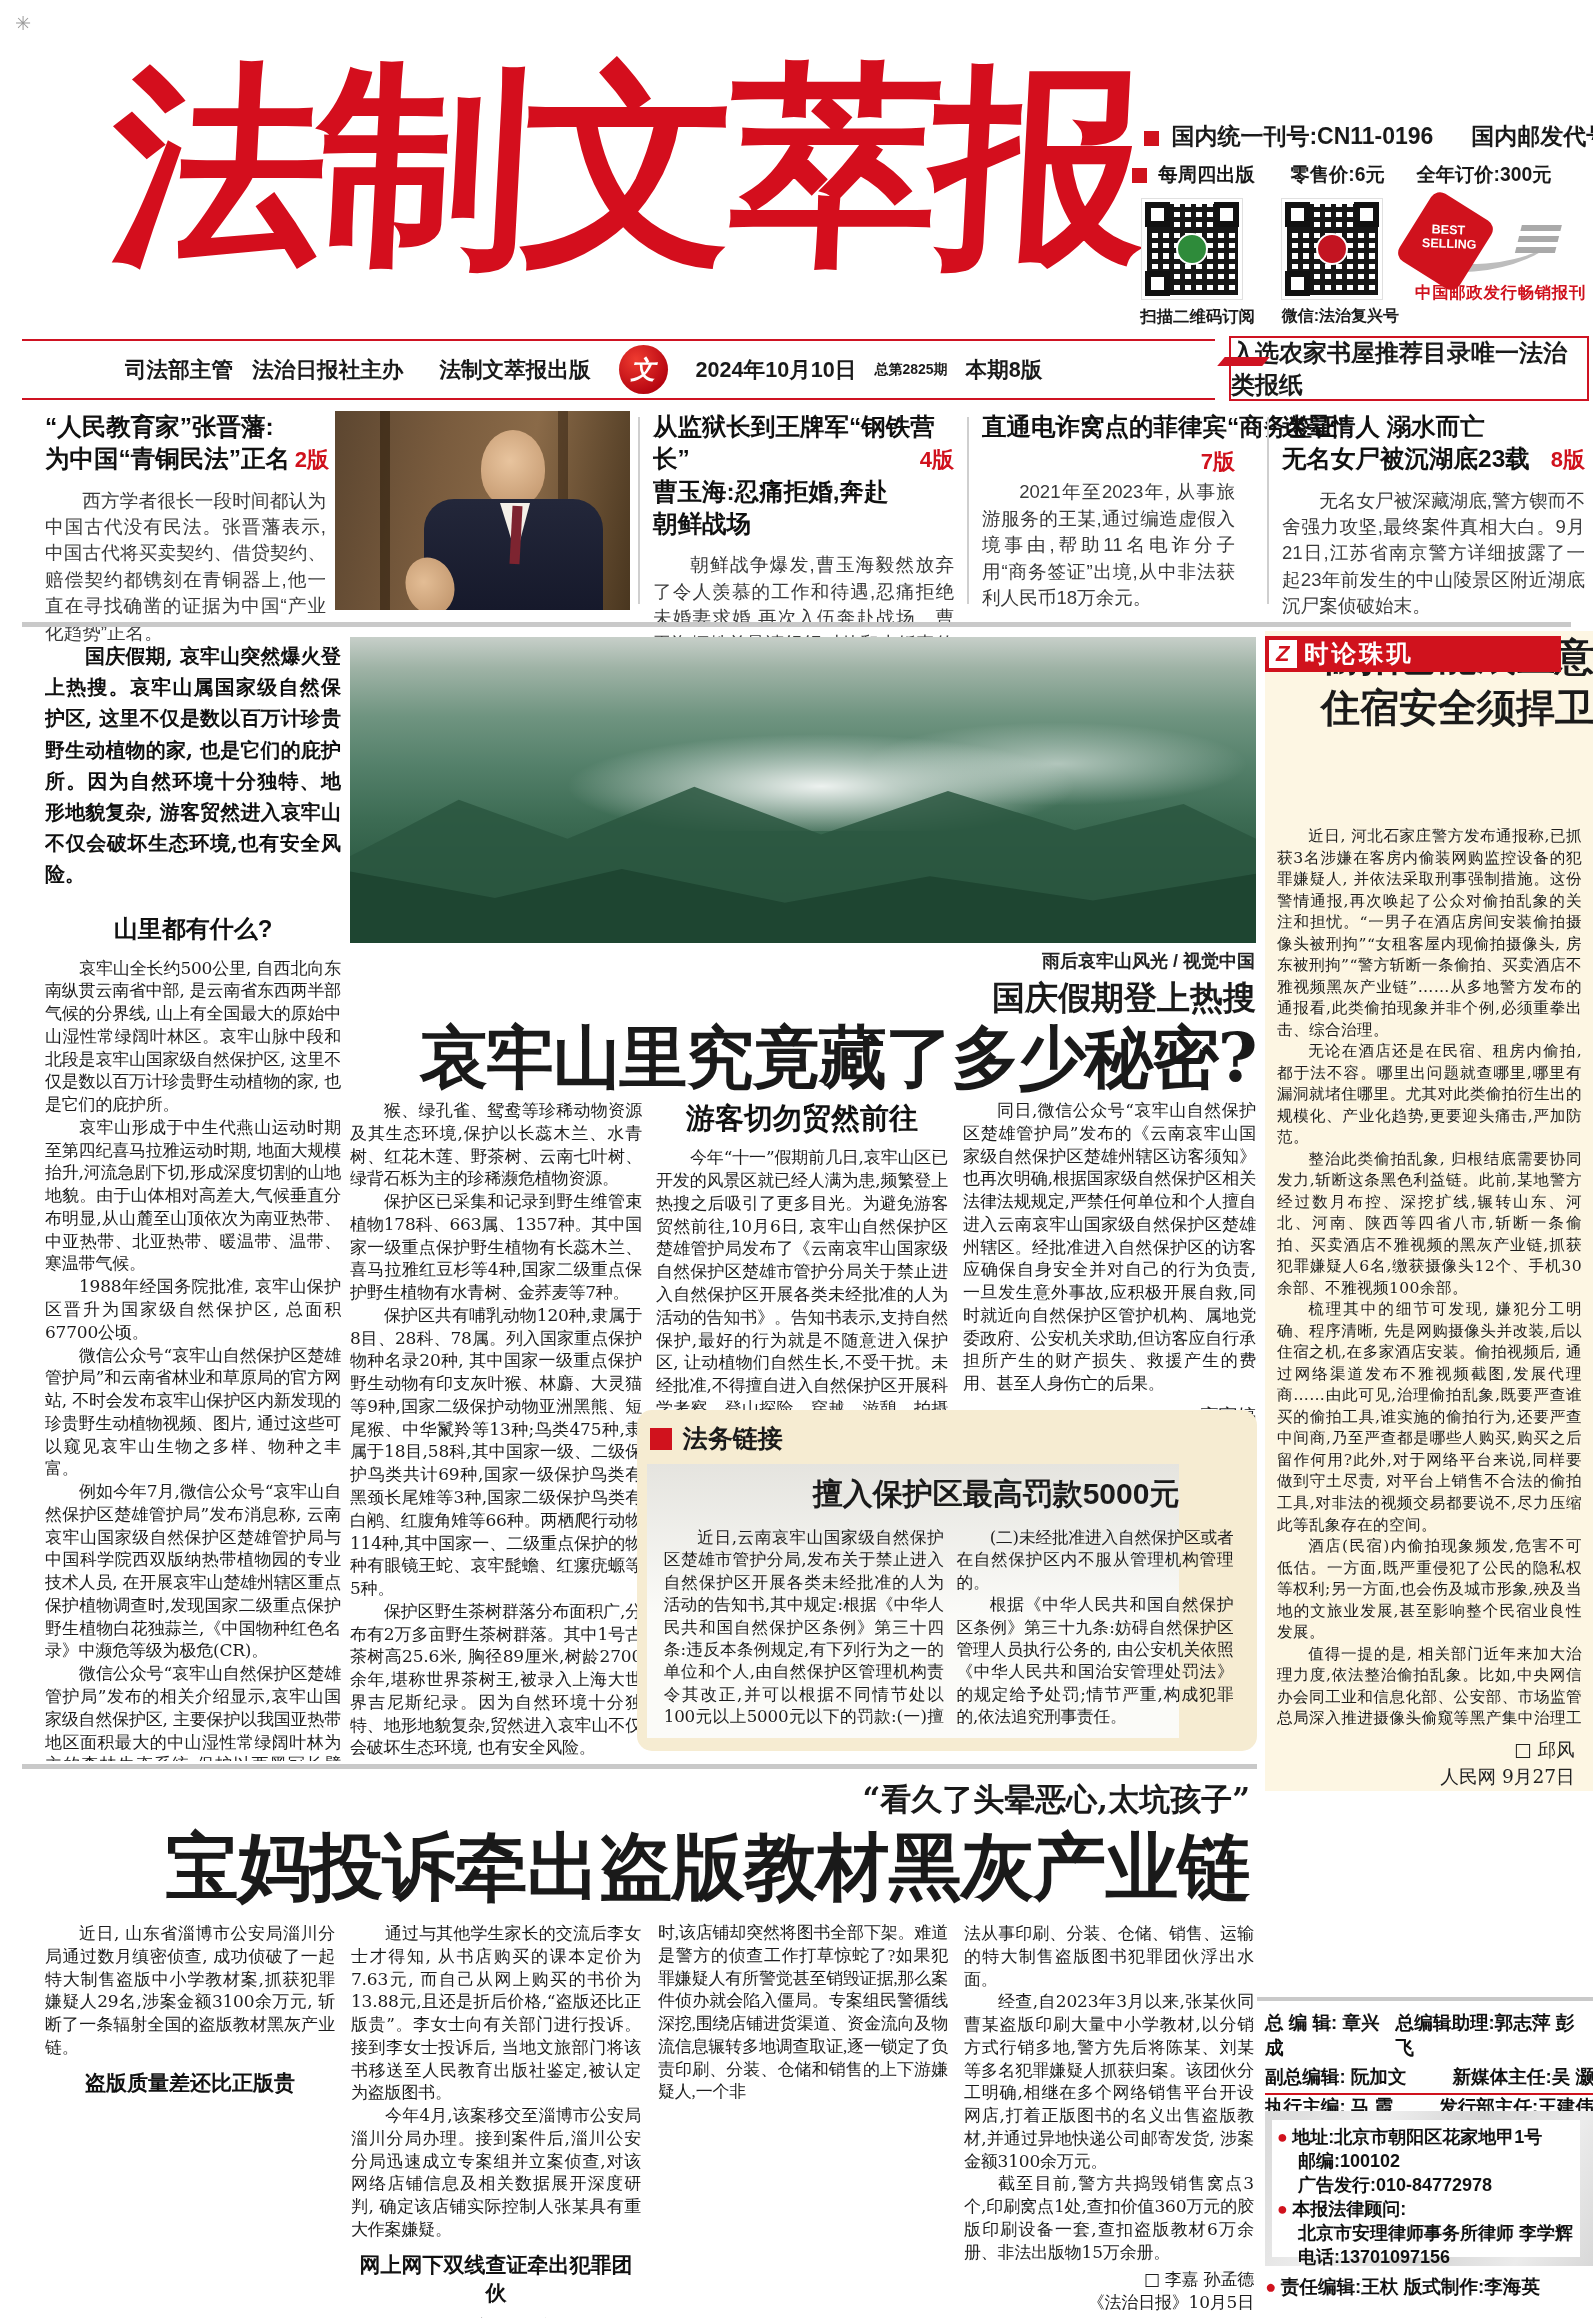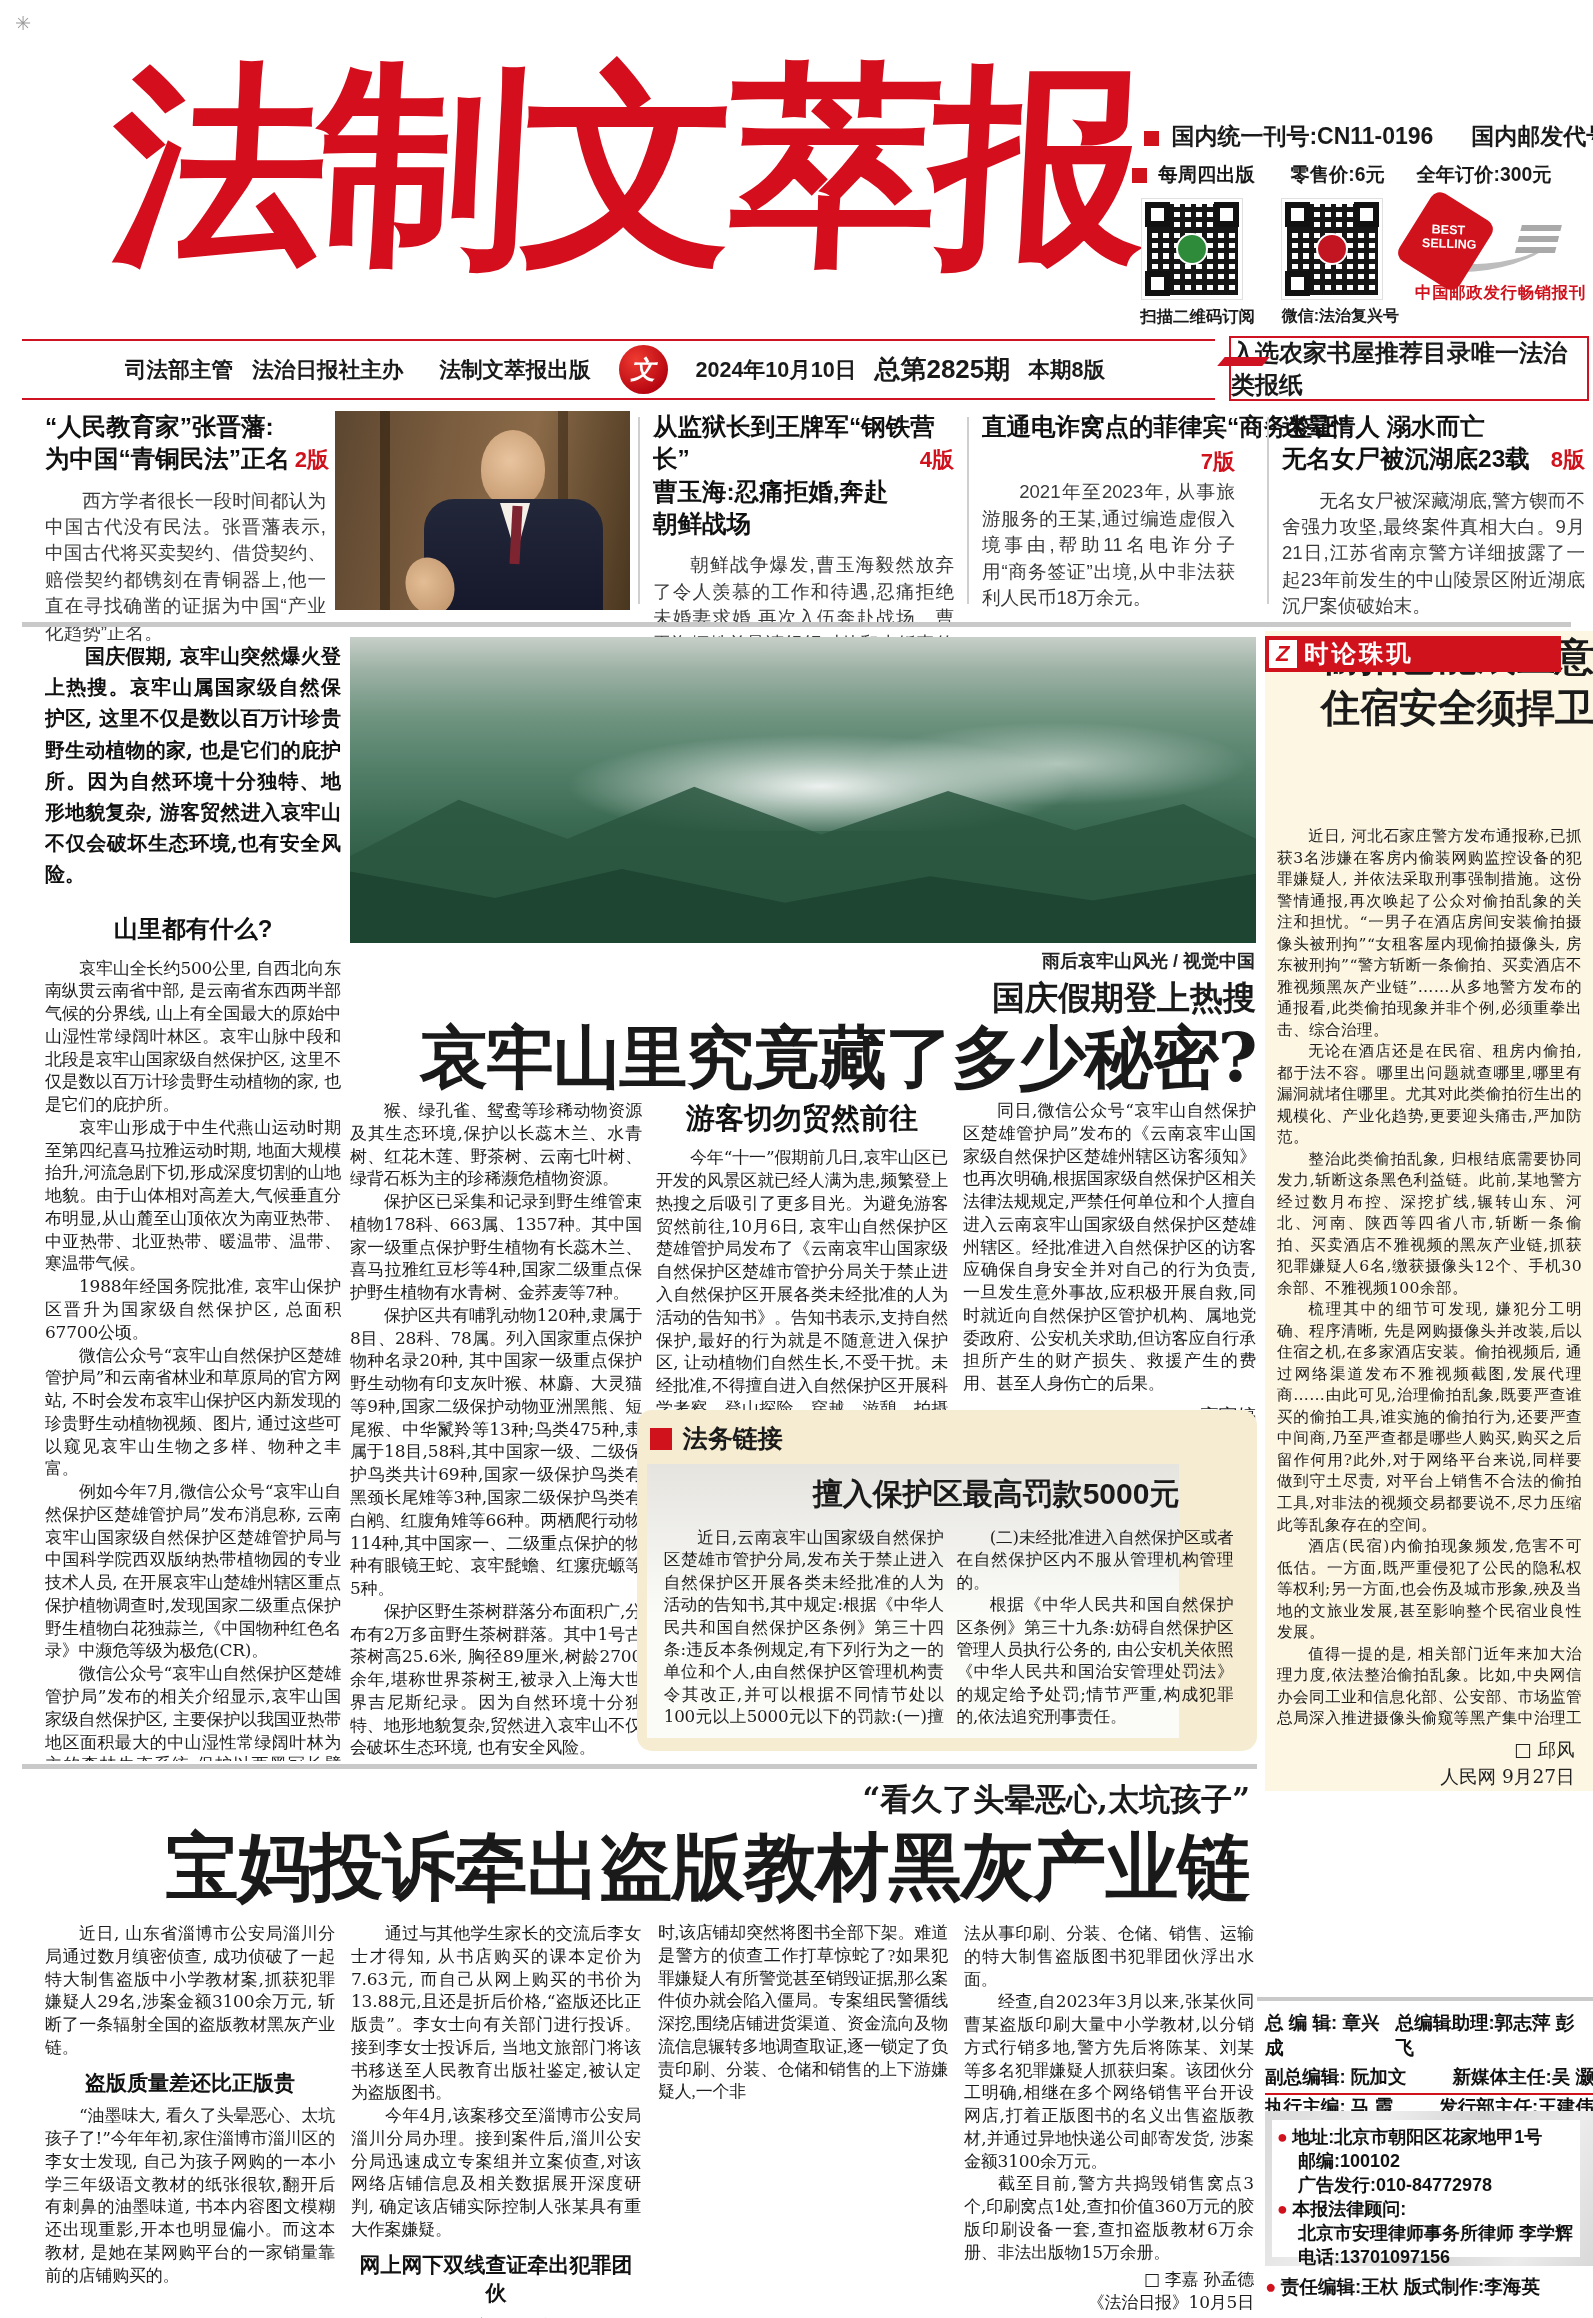--- a/index.html
+++ b/index.html
@@ -101,21 +101,21 @@
 
   <div class="abs" style="left:22px;top:339px;width:1193px;height:57px;border-top:2.2px solid #cf1322;
        border-bottom:2.2px solid #cf1322;display:flex;align-items:center;">
     <span class="bold" style="font-size:21.6px;margin-left:103px;">司法部主管</span>
     <span class="bold" style="font-size:21.6px;margin-left:19.3px;">法治日报社主办</span>
     <span class="bold" style="font-size:21.6px;margin-left:36px;">法制文萃报出版</span>
     <span style="margin-left:28px;width:49px;height:49px;border-radius:50%;flex:0 0 auto;
           background:radial-gradient(circle at 35% 30%,#ef3b30,#b50410 75%);display:flex;align-items:center;
           justify-content:center;color:#fff;font-size:25px;font-weight:bold;font-style:italic;" class="serif">文</span>
     <span class="bold" style="font-size:21.6px;margin-left:28px;">2024年10月10日</span>
-    <span class="bold" style="font-size:26px;margin-left:18px;">总第2825期</span>
+    <span class="bold" style="font-size:14px;margin-left:18px;">总第2825期</span>
     <span class="bold" style="font-size:21.6px;margin-left:18px;">本期8版</span>
   </div>
   <div class="abs" style="left:1229px;top:336px;width:356px;height:61px;border:2.2px solid #cf1322;
        display:flex;align-items:center;justify-content:center;">
     <div class="abs" style="left:-10.4px;top:19.3px;width:45px;height:9px;background:#cf1322;transform:skewX(-40deg);"></div>
     <span class="bold" style="font-size:24px;">入选农家书屋推荐目录唯一法治类报纸</span>
   </div>
 
   <div class="abs" style="left:45px;top:411px;width:281px;">
     <div class="storyhead" style="position:relative;padding-right:0;">
@@ -280,23 +280,20 @@
 
   <div class="abs ctr serif bold" style="left:45px;top:1779px;width:1205px;font-size:31px;">“看久了头晕恶心,太坑孩子”</div>
   <div class="abs ctr serif" style="left:45px;top:1819px;width:1205px;font-size:73px;font-weight:900;
        letter-spacing:-0.7px;white-space:nowrap;">宝妈投诉牵出盗版教材黑灰产业链</div>
 
   <div class="abs clip" style="left:45px;top:1922px;width:290px;height:396px;">
     <div class="bodytxt">
       <p>近日, 山东省淄博市公安局淄川分局通过数月缜密侦查, 成功侦破了一起特大制售盗版中小学教材案,抓获犯罪嫌疑人29名,涉案金额3100余万元, 斩断了一条辐射全国的盗版教材黑灰产业链。</p>
     </div>
     <div class="subhead" style="font-size:21px;">盗版质量差还比正版贵</div>
-    <div class="bodytxt">
-      <p>“油墨味大, 看久了头晕恶心、太坑孩子了!”今年年初,家住淄博市淄川区的李女士发现, 自己为孩子网购的一本小学三年级语文教材的纸张很软,翻开后有刺鼻的油墨味道, 书本内容图文模糊还出现重影,开本也明显偏小。而这本教材, 是她在某网购平台的一家销量靠前的店铺购买的。</p>
-    </div>
   </div>
   <div class="abs clip" style="left:351px;top:1922px;width:290px;height:396px;">
     <div class="bodytxt">
       <p>通过与其他学生家长的交流后李女士才得知, 从书店购买的课本定价为7.63元, 而自己从网上购买的书价为13.88元,且还是折后价格,“盗版还比正版贵”。李女士向有关部门进行投诉。接到李女士投诉后, 当地文旅部门将该书移送至人民教育出版社鉴定,被认定为盗版图书。</p>
       <p>今年4月,该案移交至淄博市公安局淄川分局办理。接到案件后,淄川公安分局迅速成立专案组并立案侦查,对该网络店铺信息及相关数据展开深度研判, 确定该店铺实际控制人张某具有重大作案嫌疑。</p>
     </div>
     <div class="subhead" style="font-size:21px;">网上网下双线查证牵出犯罪团伙</div>
     <div class="bodytxt">
       <p>民警发现,在案件侦查初步阶段</p>
     </div>

